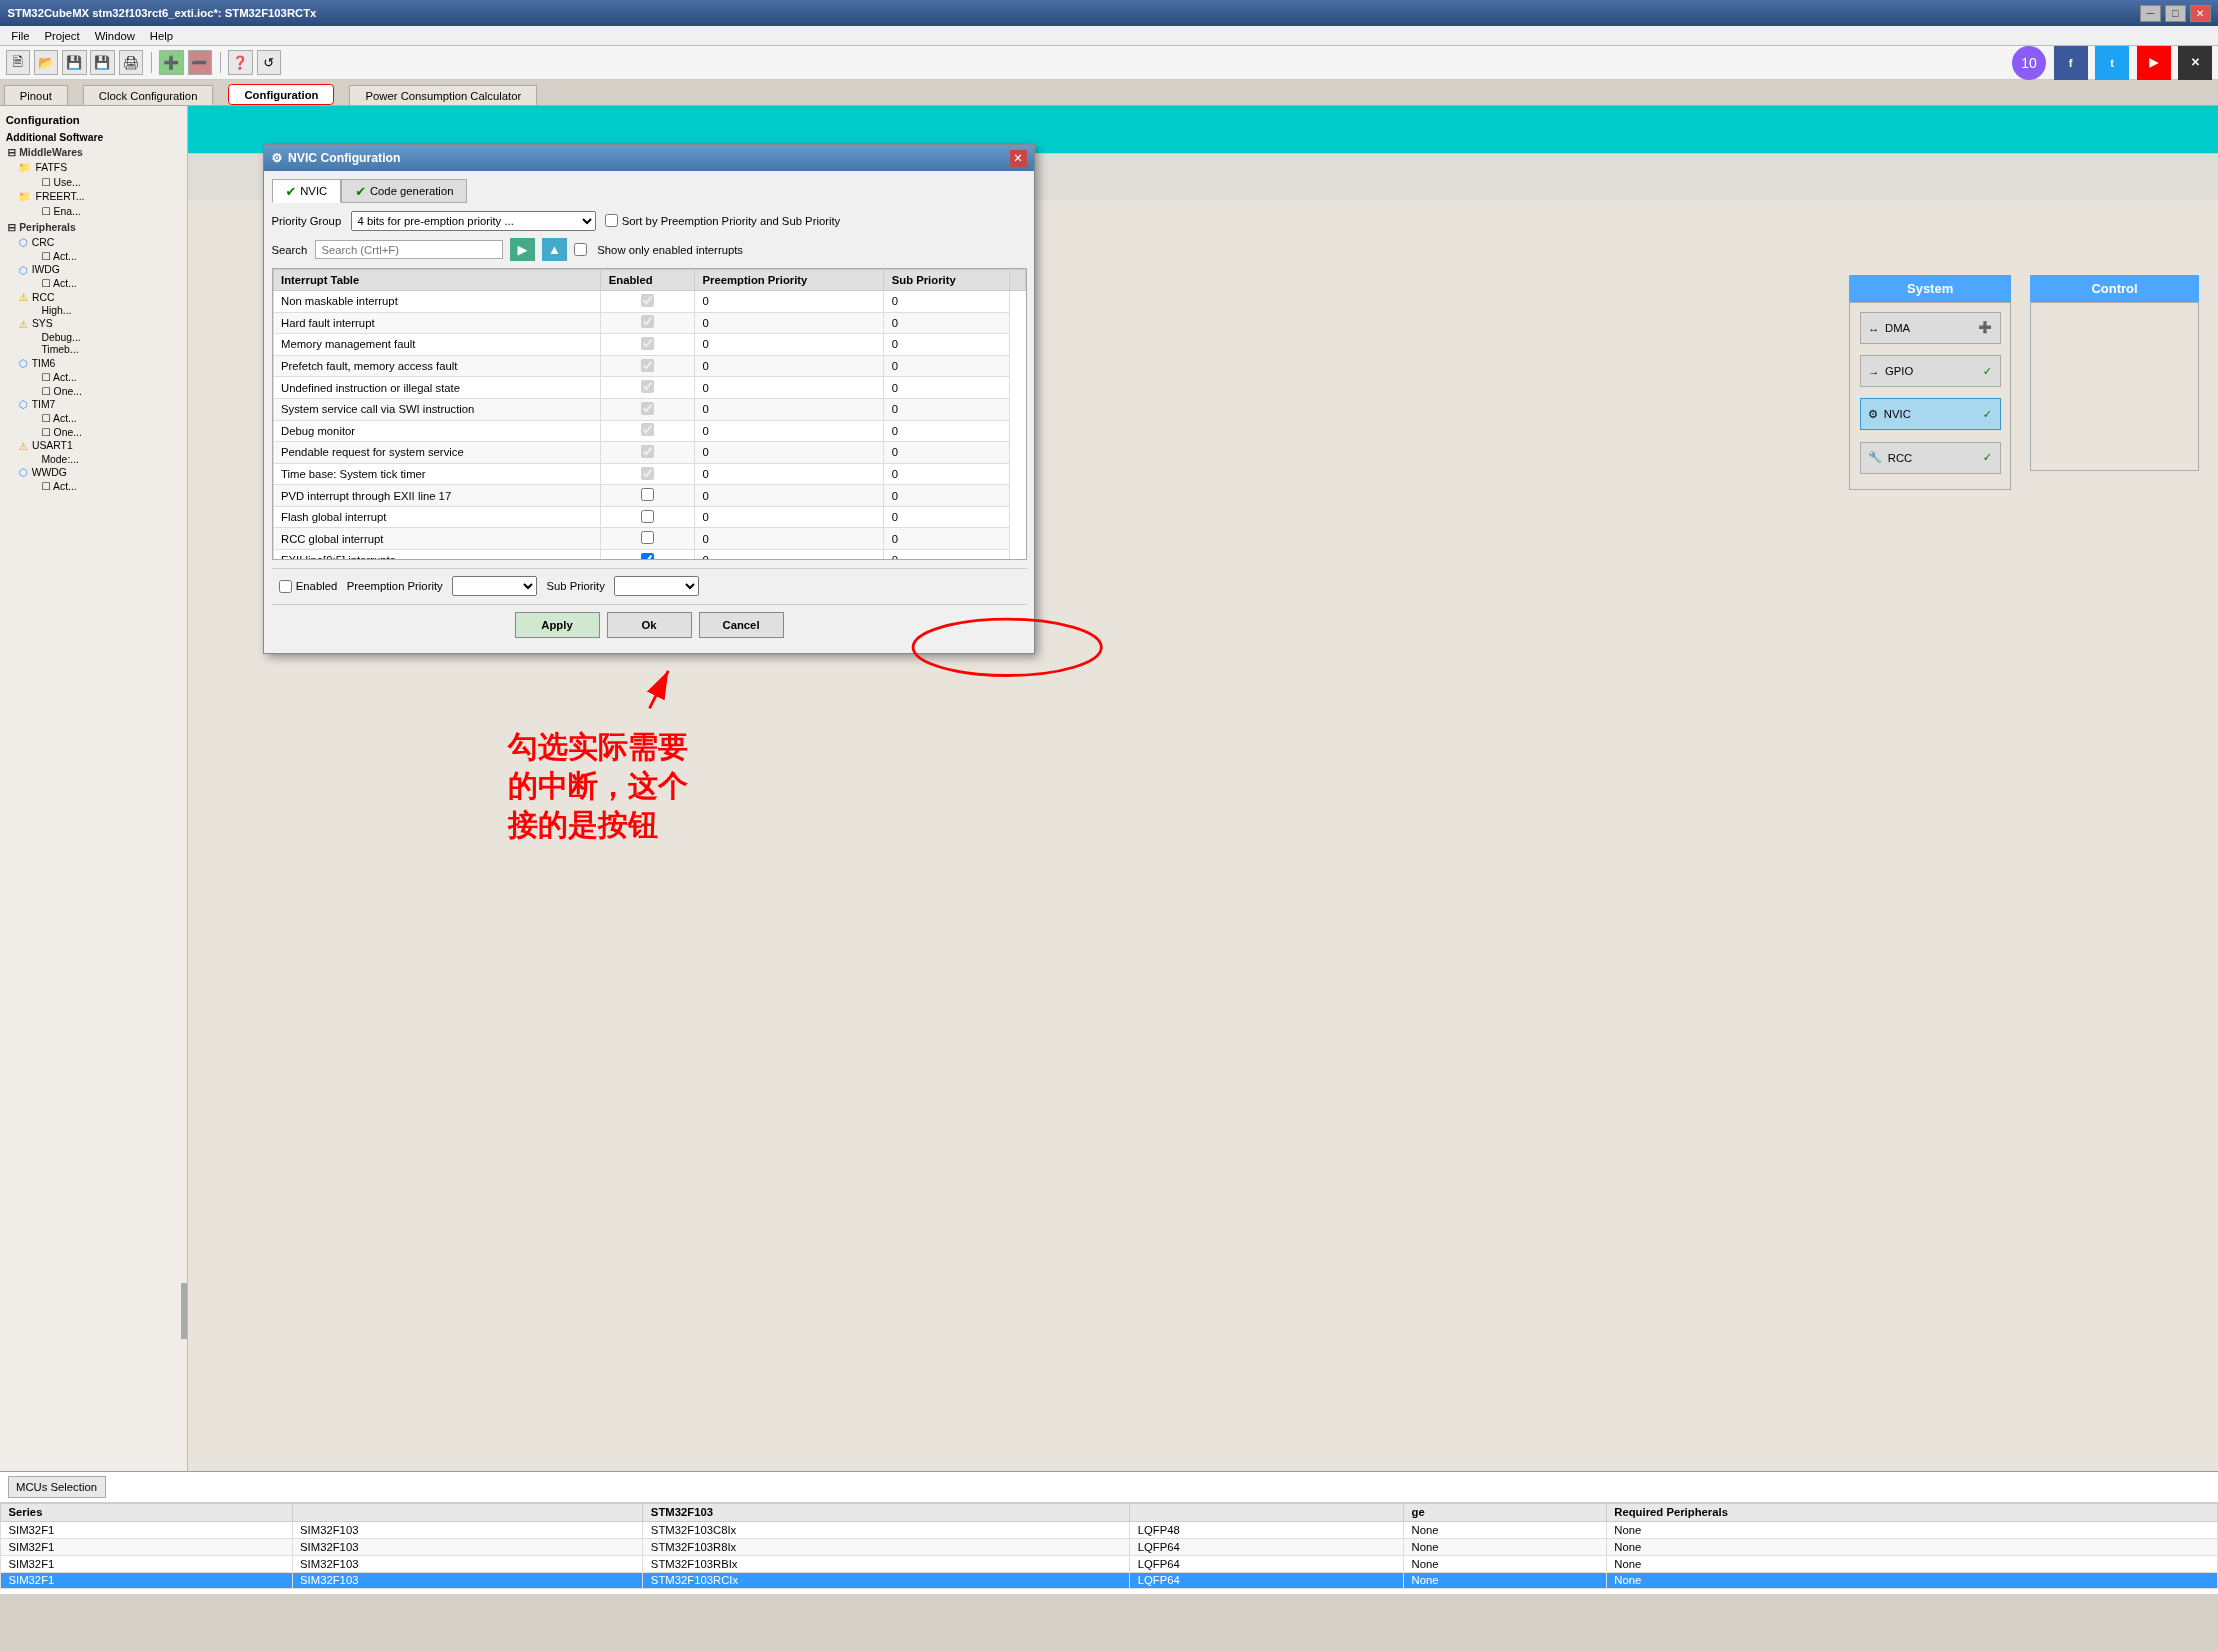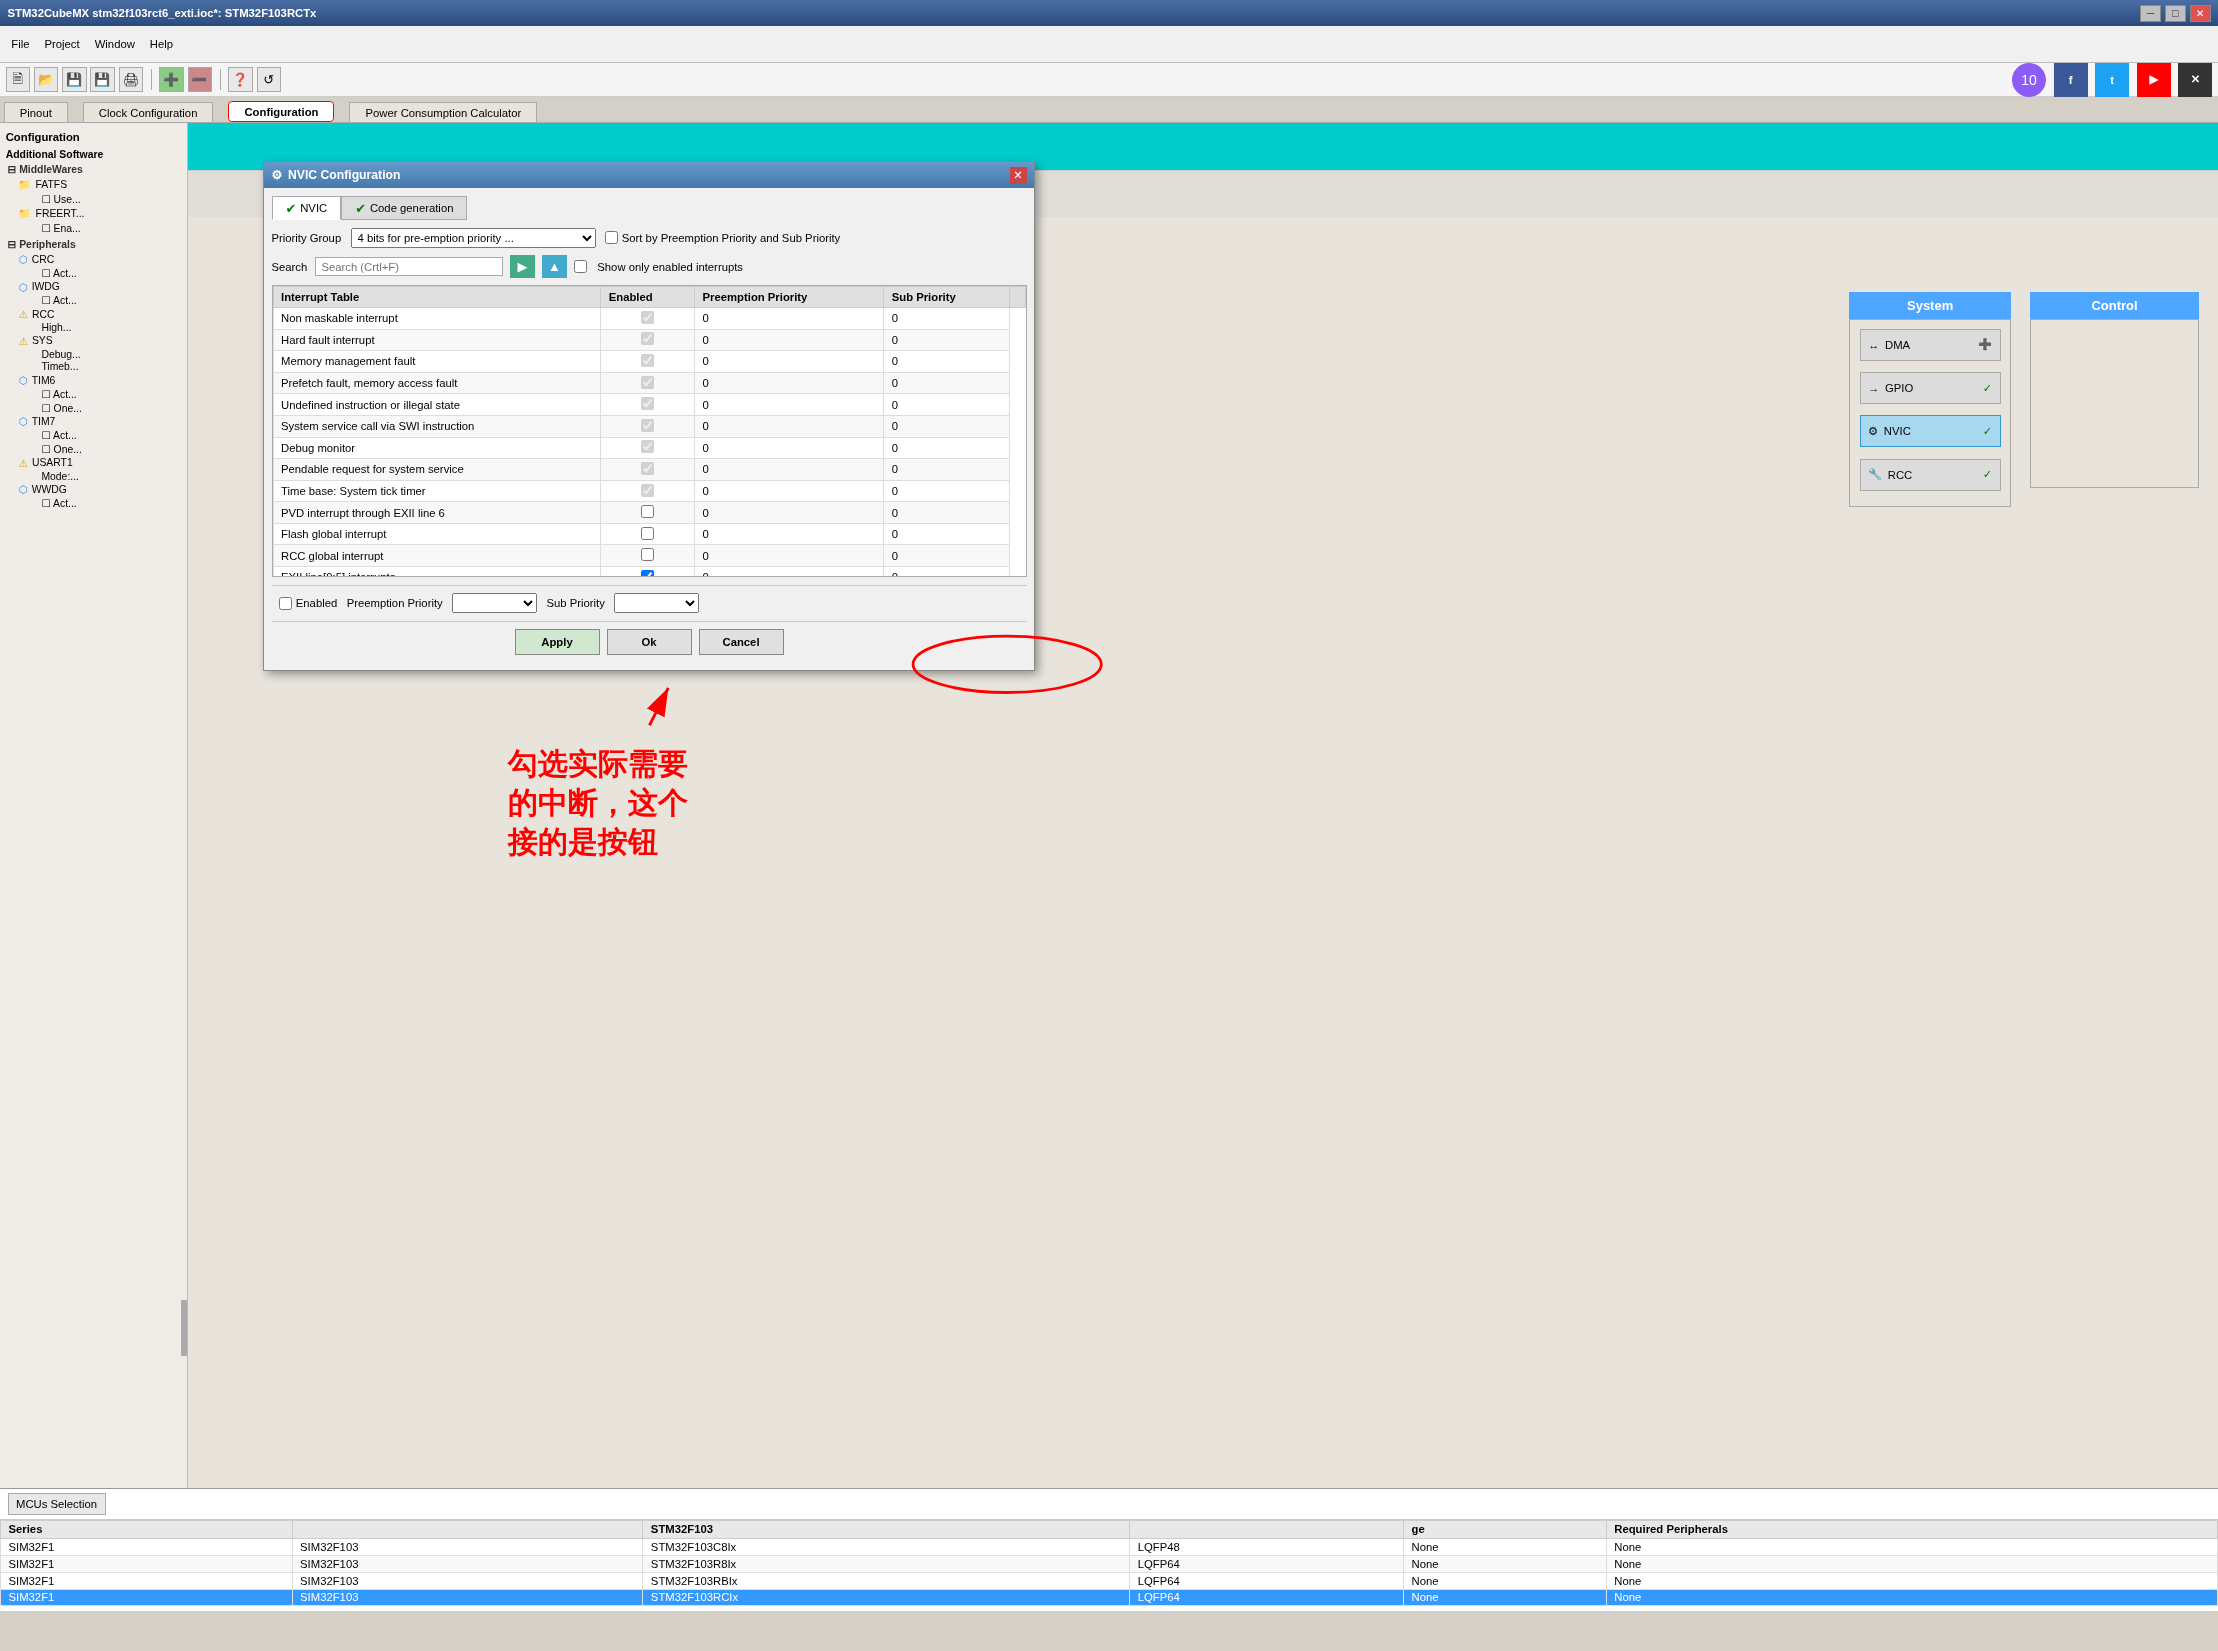--- a/index.html
+++ b/index.html
@@ -4,21 +4,21 @@
   <style>
     * { box-sizing: border-box; margin: 0; padding: 0; }
     body { font-family: 'Segoe UI', Arial, sans-serif; font-size: 11.3px; background: #d4d0c8; overflow: hidden; width: 2218px; height: 1652px; }
 
     
     .title-bar { background: linear-gradient(to bottom, #4a6fa5, #2c4a7c); color: white; height: 26px; display: flex; align-items: center; justify-content: space-between; padding: 0 7.5px; font-size: 11.3px; font-weight: bold; }
     .title-bar-controls { display: flex; gap: 3.8px; }
     .title-btn { width: 21px; height: 17px; background: #c0c0c0; border: 0.9px solid #888; cursor: pointer; display: flex; align-items: center; justify-content: center; font-size: 10.4px; color: #333; }
 
     
-    .menu-bar { background: #f0f0f0; height: 37px; display: flex; align-items: center; border-bottom: 0.9px solid #bbb; padding: 0 3.8px; }
+    .menu-bar { background: #f0f0f0; height: 20px; display: flex; align-items: center; border-bottom: 0.9px solid #bbb; padding: 0 3.8px; }
     .menu-item { padding: 1.9px 7.5px; cursor: pointer; font-size: 11.3px; }
 
     
     .toolbar { background: #f5f5f5; height: 34px; display: flex; align-items: center; padding: 0 5.6px; border-bottom: 0.9px solid #ccc; gap: 3.8px; }
     .tool-btn { width: 24.5px; height: 24.5px; border: 0.9px solid #aaa; background: #e8e8e8; cursor: pointer; display: flex; align-items: center; justify-content: center; font-size: 13px; }
     .tool-sep { width: 0.9px; height: 21px; background: #aaa; margin: 0 3.8px; }
 
     
     .tab-bar { background: #d4d0c8; display: flex; align-items: flex-end; padding: 3.8px 0 0 3.8px; border-bottom: 1.9px solid #aaa; }
     .tab { padding: 3.8px 15px; background: #e8e4dc; border: 0.9px solid #aaa; border-bottom: none; cursor: pointer; font-size: 11.3px; margin-right: 15px; position: relative; }
@@ -355,21 +355,21 @@
                   <td>0</td>
                   <td>0</td>
                 </tr>
                 <tr>
                   <td>Time base: System tick timer</td>
                   <td style="text-align: center;"><input type="checkbox" disabled="" checked="" style=""></td>
                   <td>0</td>
                   <td>0</td>
                 </tr>
                 <tr>
-                  <td>PVD interrupt through EXII line 6</td>
+                  <td>PVD interrupt through EXII line 17</td>
                   <td style="text-align: center;"><input type="checkbox" style=""></td>
                   <td>0</td>
                   <td>0</td>
                 </tr>
                 <tr>
                   <td>Flash global interrupt</td>
                   <td style="text-align: center;"><input type="checkbox" style=""></td>
                   <td>0</td>
                   <td>0</td>
                 </tr>

